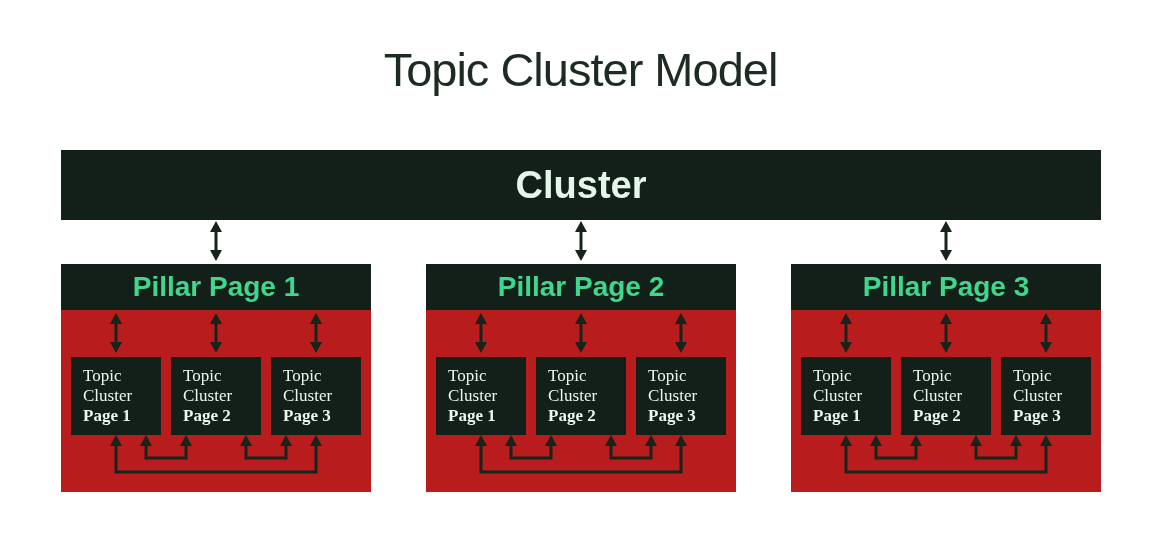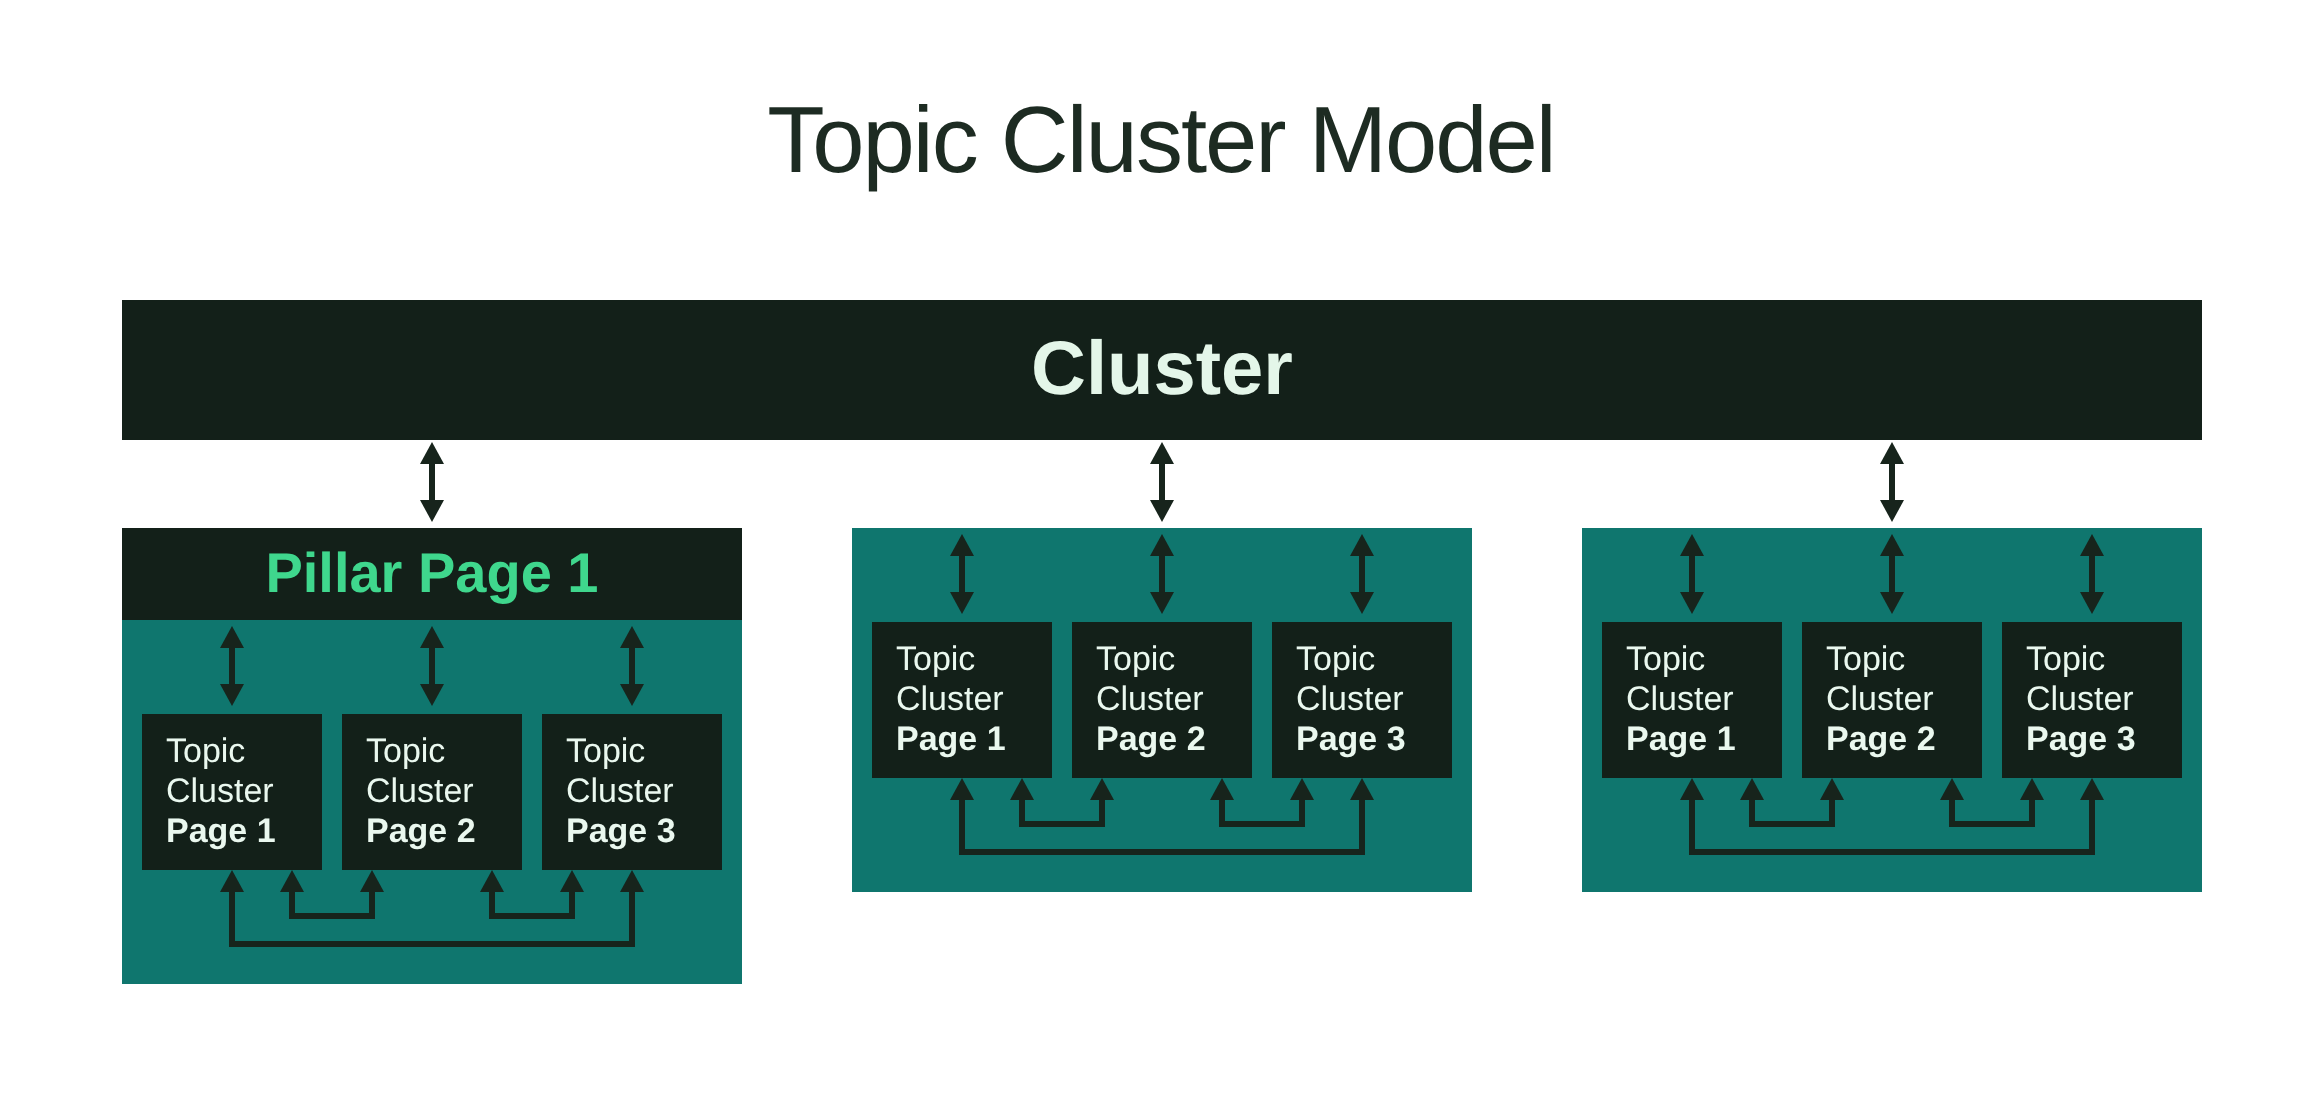--- a/index.html
+++ b/index.html
@@ -14,21 +14,21 @@
   .homepage-bar{
     position:absolute;left:61px;top:150px;width:1040px;height:70px;
     background:#132019;display:flex;align-items:center;justify-content:center;
   }
   .homepage-label{color:#e4f6e9;font-size:38px;font-weight:700;}
   .pillar{position:absolute;top:264px;width:310px;border-radius:29px;}
   .pillar-header{
     height:46px;background:#132019;display:flex;align-items:center;justify-content:center;
   }
   .pillar-title{color:#3fd78d;font-size:28px;font-weight:700;}
-  .pillar-body{position:relative;height:182px;background:#0f766e;}
+  .pillar-body{position:relative;height:182px;background:#b91c1c;font-family:Liberation Serif, serif;}
   .topic-box{
     position:absolute;top:47px;width:90px;height:78px;background:#132019;
     box-sizing:border-box;padding:9px 4px 0 12px;
   }
   .tb-line{display:block;color:#eaf8ef;font-size:17px;line-height:20px;font-weight:400;}
   .tb-line.bold{font-weight:700;}
   .varrow{position:absolute;top:221px;width:16px;height:40px;}
   .connectors{position:absolute;left:0;top:0;width:310px;height:182px;pointer-events:none;}
   .conn{fill:none;stroke:#17241c;stroke-width:3;}
   .defs-svg{position:absolute;width:0;height:0;}
@@ -98,20 +98,23 @@
       </div>
       <div class="topic-box" style="left:210px">
         <span class="tb-line">Topic</span>
         <span class="tb-line">Cluster</span>
         <span class="tb-line bold">Page 3</span>
       </div>
     </div>
   </div>
 
   <div class="pillar" style="left:426px">
+    <div class="pillar-header">
+      <span class="pillar-title">Pillar Page 2</span>
+    </div>
     <div class="pillar-body">
       <svg class="connectors" viewBox="0 0 310 182">
         <use href="#dblarrow" x="55" y="3"></use>
         <use href="#dblarrow" x="155" y="3"></use>
         <use href="#dblarrow" x="255" y="3"></use>
         <path class="conn" d="M85,133 V148 H125 V133"></path>
         <path class="conn" d="M185,133 V148 H225 V133"></path>
         <path class="conn" d="M55,133 V162 H255 V133"></path>
         <use href="#uphead" x="55" y="125"></use>
         <use href="#uphead" x="85" y="125"></use>
@@ -132,20 +135,23 @@
       </div>
       <div class="topic-box" style="left:210px">
         <span class="tb-line">Topic</span>
         <span class="tb-line">Cluster</span>
         <span class="tb-line bold">Page 3</span>
       </div>
     </div>
   </div>
 
   <div class="pillar" style="left:791px">
+    <div class="pillar-header">
+      <span class="pillar-title">Pillar Page 3</span>
+    </div>
     <div class="pillar-body">
       <svg class="connectors" viewBox="0 0 310 182">
         <use href="#dblarrow" x="55" y="3"></use>
         <use href="#dblarrow" x="155" y="3"></use>
         <use href="#dblarrow" x="255" y="3"></use>
         <path class="conn" d="M85,133 V148 H125 V133"></path>
         <path class="conn" d="M185,133 V148 H225 V133"></path>
         <path class="conn" d="M55,133 V162 H255 V133"></path>
         <use href="#uphead" x="55" y="125"></use>
         <use href="#uphead" x="85" y="125"></use>

